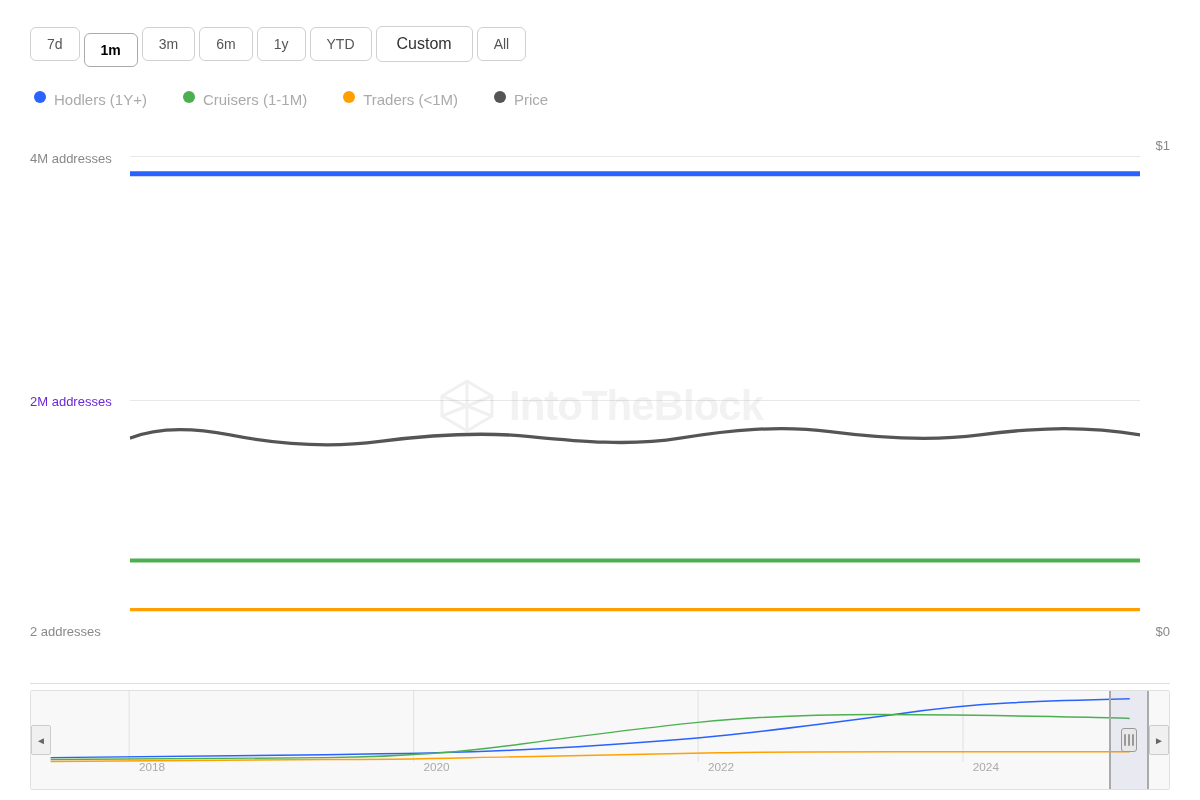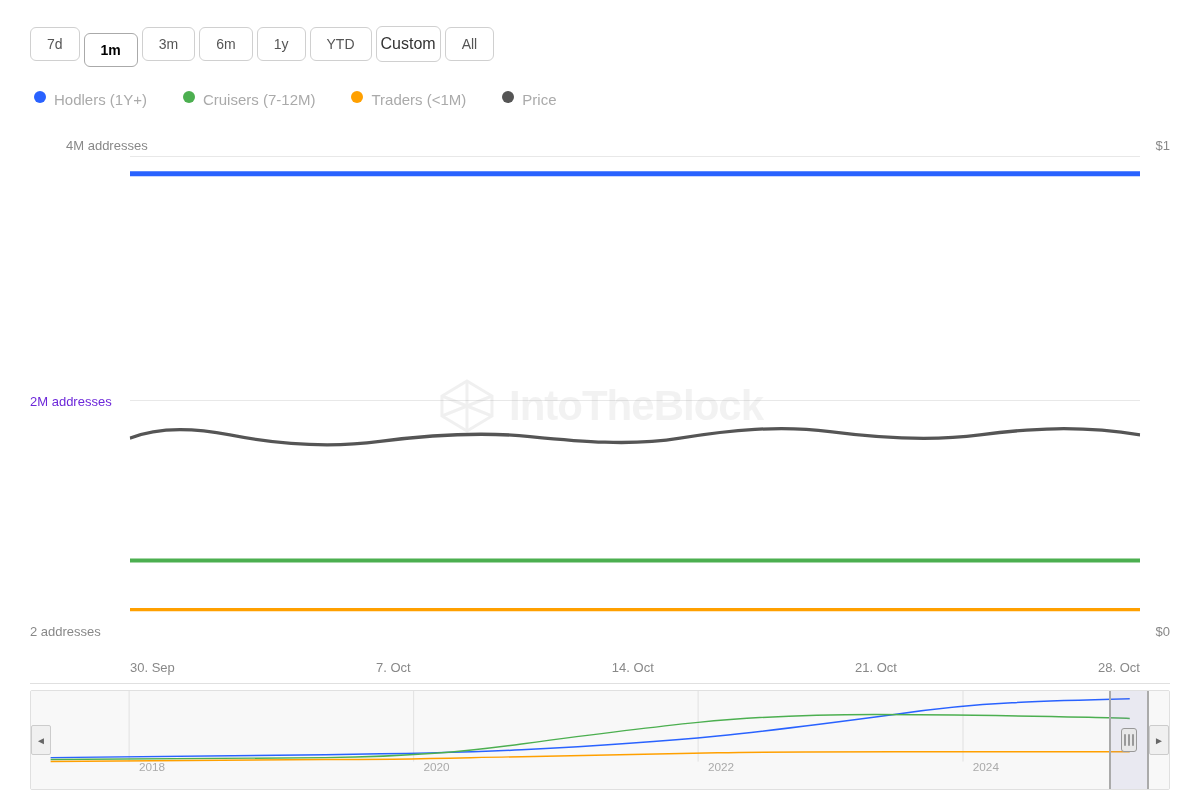--- a/index.html
+++ b/index.html
@@ -37,21 +37,21 @@
       color: #555;
       font-weight: 400;
     }
     .time-btn.active {
       font-weight: 700;
       color: #000;
       border-color: #aaa;
       margin-top: 13px;
     }
     .time-btn.custom-btn {
-      padding: 8px 4px;
+      padding: 8px 20px;
       font-size: 16px;
       color: #333;
     }
 
     
     .legend {
       display: flex;
       gap: 36px;
       align-items: center;
       margin-bottom: 20px;
@@ -275,21 +275,21 @@
     <button class="time-btn">All</button>
   </div>
 
   <div class="legend">
     <div class="legend-item">
       <div class="legend-dot" style="background:#2962ff;"></div>
       <span class="legend-label">Hodlers (1Y+)</span>
     </div>
     <div class="legend-item">
       <div class="legend-dot" style="background:#4caf50;"></div>
-      <span class="legend-label">Cruisers (7-12M)</span>
+      <span class="legend-label">Cruisers (1-1M)</span>
     </div>
     <div class="legend-item">
       <div class="legend-dot" style="background:#ffa000;"></div>
       <span class="legend-label">Traders (&lt;1M)</span>
     </div>
     <div class="legend-item">
       <div class="legend-dot" style="background:#555;"></div>
       <span class="legend-label">Price</span>
     </div>
   </div>
@@ -300,48 +300,41 @@
       <div class="watermark">
         <svg class="watermark-icon" viewBox="0 0 60 60" fill="none">
           <polygon points="30,5 55,20 55,40 30,55 5,40 5,20" stroke="#888" stroke-width="3" fill="none"></polygon>
           <line x1="5" y1="20" x2="55" y2="40" stroke="#888" stroke-width="3"></line>
           <line x1="5" y1="40" x2="55" y2="20" stroke="#888" stroke-width="3"></line>
           <line x1="30" y1="5" x2="30" y2="55" stroke="#888" stroke-width="3"></line>
         </svg>
         <span class="watermark-text">IntoTheBlock</span>
       </div>
 
-      <span class="y-label-4m" style="top:10px;margin-left:36px;">4M addresses</span>
+      <span class="y-label-4m" style="top:23px;">4M addresses</span>
       <span class="y-label-2m" style="top:48%;">2M addresses</span>
       <span class="y-label-0" style="bottom:44px;">2 addresses</span>
 
       <span class="y-label-1dollar" style="top:10px;">$1</span>
       <span class="y-label-0dollar" style="bottom:44px;">$0</span>
 
       <div class="grid-line" style="top:28px;"></div>
       <div class="grid-line" style="top:49%;"></div>
 
       <svg class="chart-svg" viewBox="0 0 1140 340" preserveAspectRatio="none">
 
         <path d="M100,28 L1110,28" stroke="#2962ff" stroke-width="3" fill="none"></path>
 
         <path d="M100,265 L1110,265" stroke="#4caf50" stroke-width="2.5" fill="none"></path>
 
         <path d="M100,295 L1110,295" stroke="#ffa000" stroke-width="2" fill="none"></path>
 
         <path d="M100,190 C120,185 150,182 200,188 C250,194 300,196 350,192 C400,188 450,186 500,189 C550,192 600,195 650,190 C700,185 750,182 800,186 C850,190 900,192 950,188 C1000,184 1050,182 1110,188" stroke="#555" stroke-width="2" fill="none"></path>
       </svg>
 
-      <div style="position:absolute;bottom:8px;left:100px;right:30px;display:flex;justify-content:space-between;">
-        <span class="x-label">30. Sep</span>
-        <span class="x-label">7. Oct</span>
-        <span class="x-label">14. Oct</span>
-        <span class="x-label">21. Oct</span>
-        <span class="x-label">28. Oct</span>
-      </div>
     </div>
 
     <div class="navigator" style="margin-top:6px;">
       
       <div class="nav-left-btn">◄</div>
       
       <div class="nav-right-btn">►</div>
 
       
       <div class="nav-handle">

